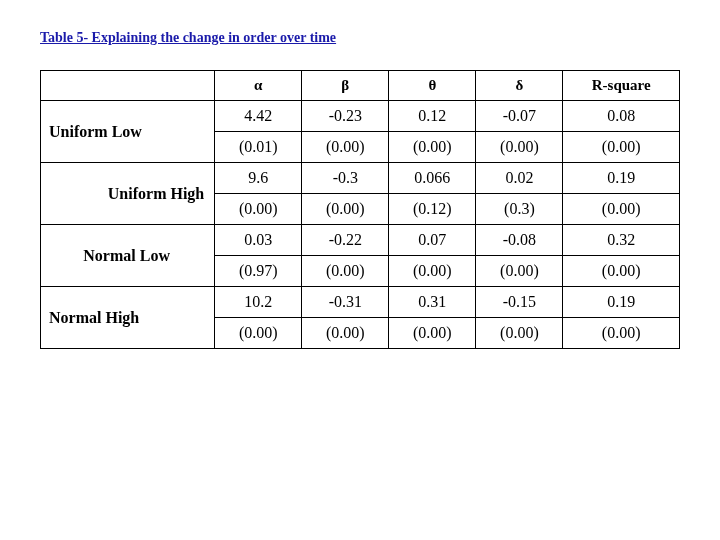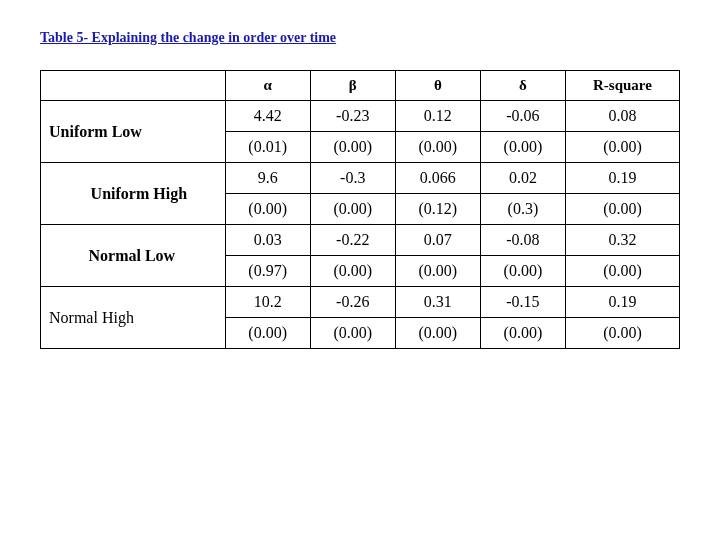--- a/index.html
+++ b/index.html
@@ -55,32 +55,32 @@
       <th>δ</th>
       <th>R-square</th>
     </tr>
   </thead>
   <tbody id="table-body">
   <tr>
         <td rowspan="2" style="font-weight: bold; text-align: left; padding-left: 8px; vertical-align: middle;">Uniform Low</td>
         <td>4.42</td>
         <td>-0.23</td>
         <td>0.12</td>
-        <td>-0.06</td>
+        <td>-0.07</td>
         <td>0.08</td>
       </tr>
       <tr>
         <td>(0.01)</td>
         <td>(0.00)</td>
         <td>(0.00)</td>
         <td>(0.00)</td>
         <td>(0.00)</td>
       </tr>
       <tr>
-        <td rowspan="2" style="font-weight: bold; text-align: center; padding-left: 22px; vertical-align: middle;">Uniform High</td>
+        <td rowspan="2" style="font-weight: bold; text-align: right; padding-left: 12px; vertical-align: middle;">Uniform High</td>
         <td>9.6</td>
         <td>-0.3</td>
         <td>0.066</td>
         <td>0.02</td>
         <td>0.19</td>
       </tr>
       <tr>
         <td>(0.00)</td>
         <td>(0.00)</td>
         <td>(0.12)</td>
@@ -96,23 +96,23 @@
         <td>0.32</td>
       </tr>
       <tr>
         <td>(0.97)</td>
         <td>(0.00)</td>
         <td>(0.00)</td>
         <td>(0.00)</td>
         <td>(0.00)</td>
       </tr>
       <tr>
-        <td rowspan="2" style="font-weight: normal; text-align: left; padding-left: 8px; vertical-align: middle; margin-top: 38px;">Normal High</td>
+        <td rowspan="2" style="font-weight: bold; text-align: left; padding-left: 8px; vertical-align: middle; margin-top: 38px;">Normal High</td>
         <td>10.2</td>
-        <td>-0.26</td>
+        <td>-0.31</td>
         <td>0.31</td>
         <td>-0.15</td>
         <td>0.19</td>
       </tr>
       <tr>
         <td>(0.00)</td>
         <td>(0.00)</td>
         <td>(0.00)</td>
         <td>(0.00)</td>
         <td>(0.00)</td>

